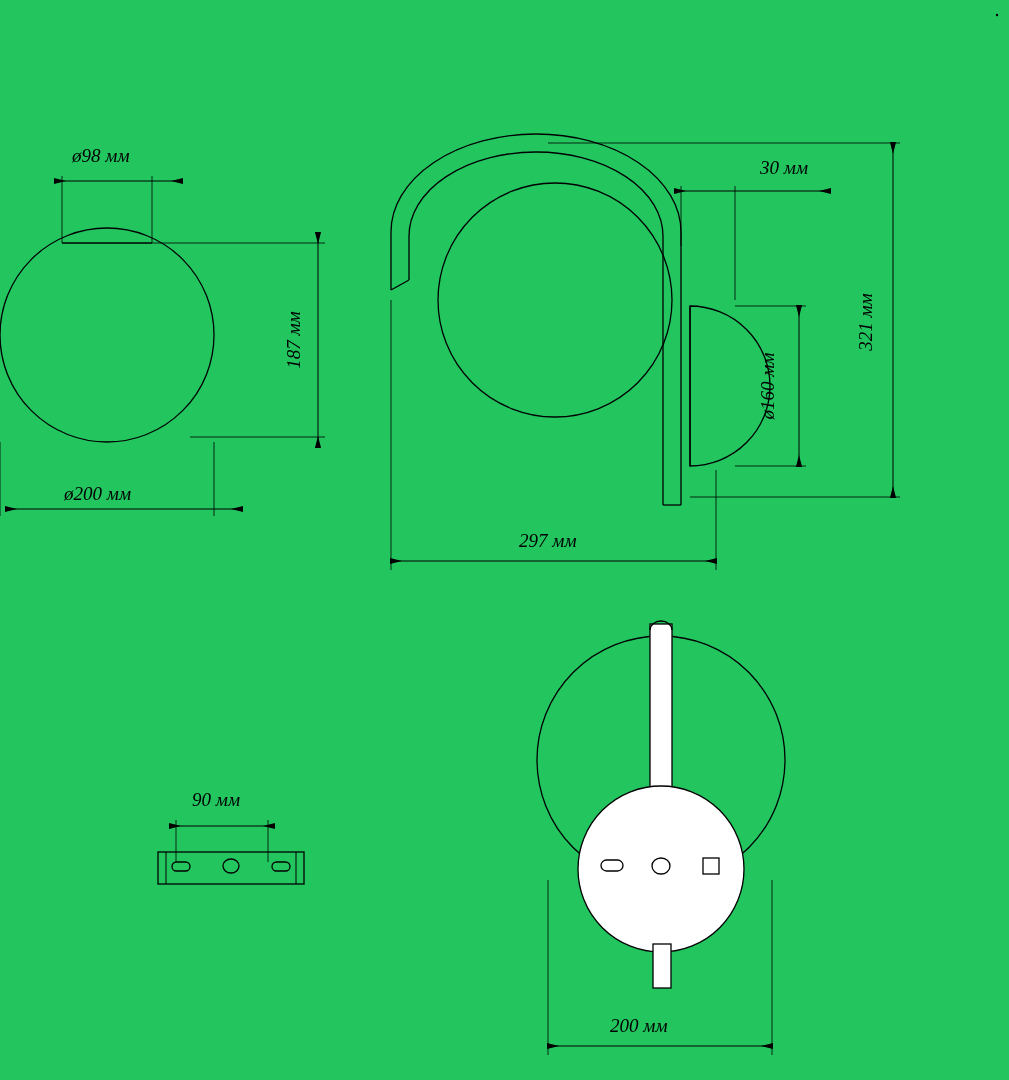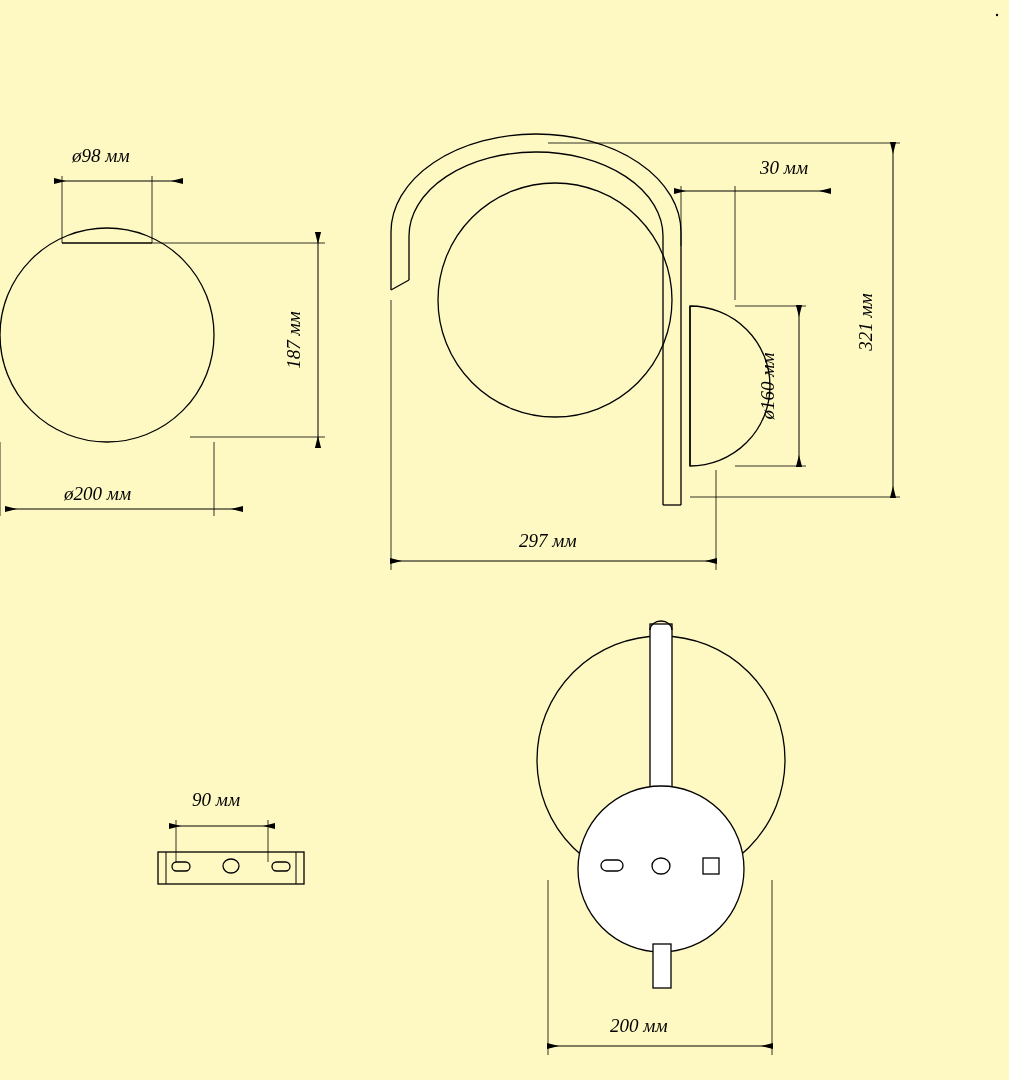--- a/index.html
+++ b/index.html
@@ -7,21 +7,21 @@
     padding: 0;
     background: #ffffff;
   }
   body {
     font-family: "Liberation Sans", sans-serif;
   }
   #stage {
     position: relative;
     width: 1009px;
     height: 1080px;
-    background: #fef9c3;
+    background: #22c55e;
     overflow: hidden;
   }
   #stage svg {
     position: absolute;
     left: 0;
     top: 0;
   }
   .dimtext {
     font-family: "Liberation Serif", serif;
     font-style: italic;

